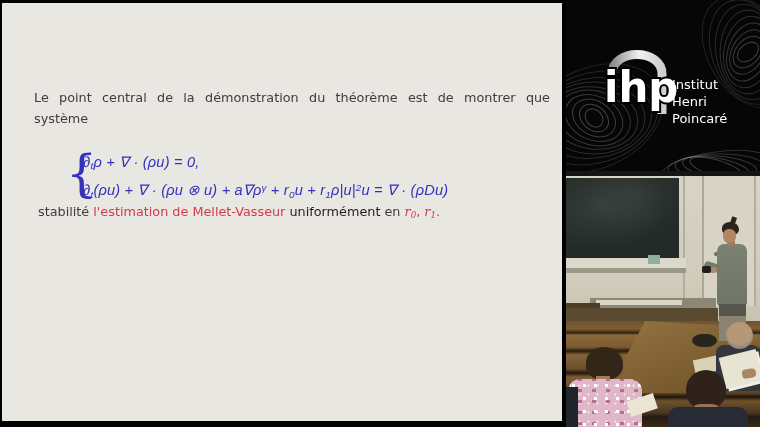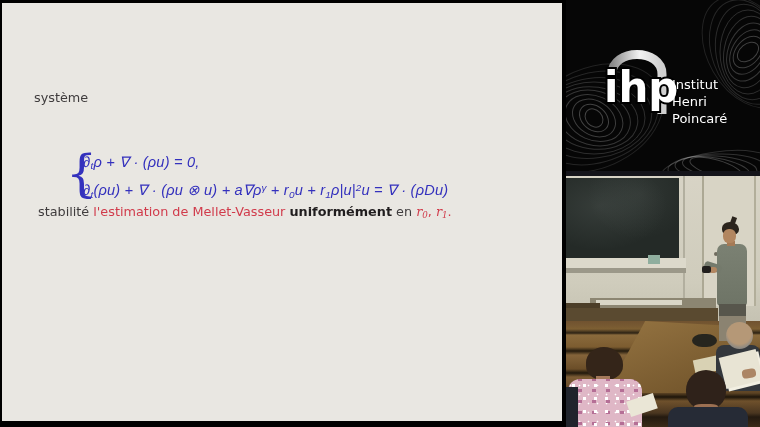--- a/index.html
+++ b/index.html
@@ -13,21 +13,21 @@
   .p1{left:32px;top:84px;}
   .p2{left:32px;top:240px;}
   .verline{position:absolute;left:36px;top:199px;color:#3f3c3d;font-size:12.8px;line-height:20px;}
   .eqwrap{position:absolute;left:64px;top:146px;}
   .brace{position:absolute;left:0;top:-4px;color:#3431bd;font-size:49px;font-weight:200;
          transform:scaleY(1.04);font-family:"DejaVu Serif",serif;}
   .eqlines{position:absolute;left:17px;top:2px;width:480px;color:#3431bd;
            font-family:Liberation Sans, sans-serif;font-style:italic;font-size:14.6px;line-height:22px;
            white-space:nowrap;letter-spacing:.2px;}
   .red{color:#d13b4b;}
-  .bold{font-weight:700;color:#201d1e;}
+  .bold{font-weight:400;color:#201d1e;}
   .math{font-family:"DejaVu Serif",serif;font-style:italic;}
   .sub{font-size:68%;vertical-align:-0.25em;}
   .sup{font-size:68%;vertical-align:0.45em;}
   
   .brand{position:absolute;left:566px;top:0;width:194px;height:171px;background:#060606;text-decoration:underline;}
   
   .video{position:absolute;left:566px;top:171px;width:194px;height:256px;background:#cfccbd;overflow:hidden;}
   .video div{position:absolute;}
   .v-wall{left:0;top:0;width:194px;height:160px;background:linear-gradient(180deg,#d8d4c6 0,#cfccbc 70%,#c3c0b0 100%);}
   .v-topbar{left:0;top:0;width:194px;height:5px;background:#14141a;}
@@ -85,20 +85,21 @@
   .v-person-farleft{left:-2px;top:216px;width:14px;height:40px;background:#20242c;}
   .v-paper-bottom{left:62px;top:226px;width:28px;height:16px;background:#eae6d6;transform:rotate(-18deg);}
 </style>
 </head>
 <body>
 
 <div class="stage">
 
   <div class="slide">
     <div class="para p1">
+      <div class="jline">Le point central de la démonstration du théorème est de montrer que</div>
       <div class="nline">système</div>
     </div>
 
     <div class="eqwrap">
       <div class="brace">{</div>
       <div class="eqlines">
         <div><span>∂</span><span class="sub">t</span><span>ρ + ∇ · (ρu) = 0,</span></div>
         <div><span>∂</span><span class="sub">t</span><span>(ρu) + ∇ · (ρu ⊗ u) + a∇ρ</span><span class="sup">γ</span><span> + r</span><span class="sub">0</span><span>u + r</span><span class="sub">1</span><span>ρ|u|</span><span class="sup">2</span><span>u = ∇ · (ρDu)</span></div>
       </div>
     </div>

